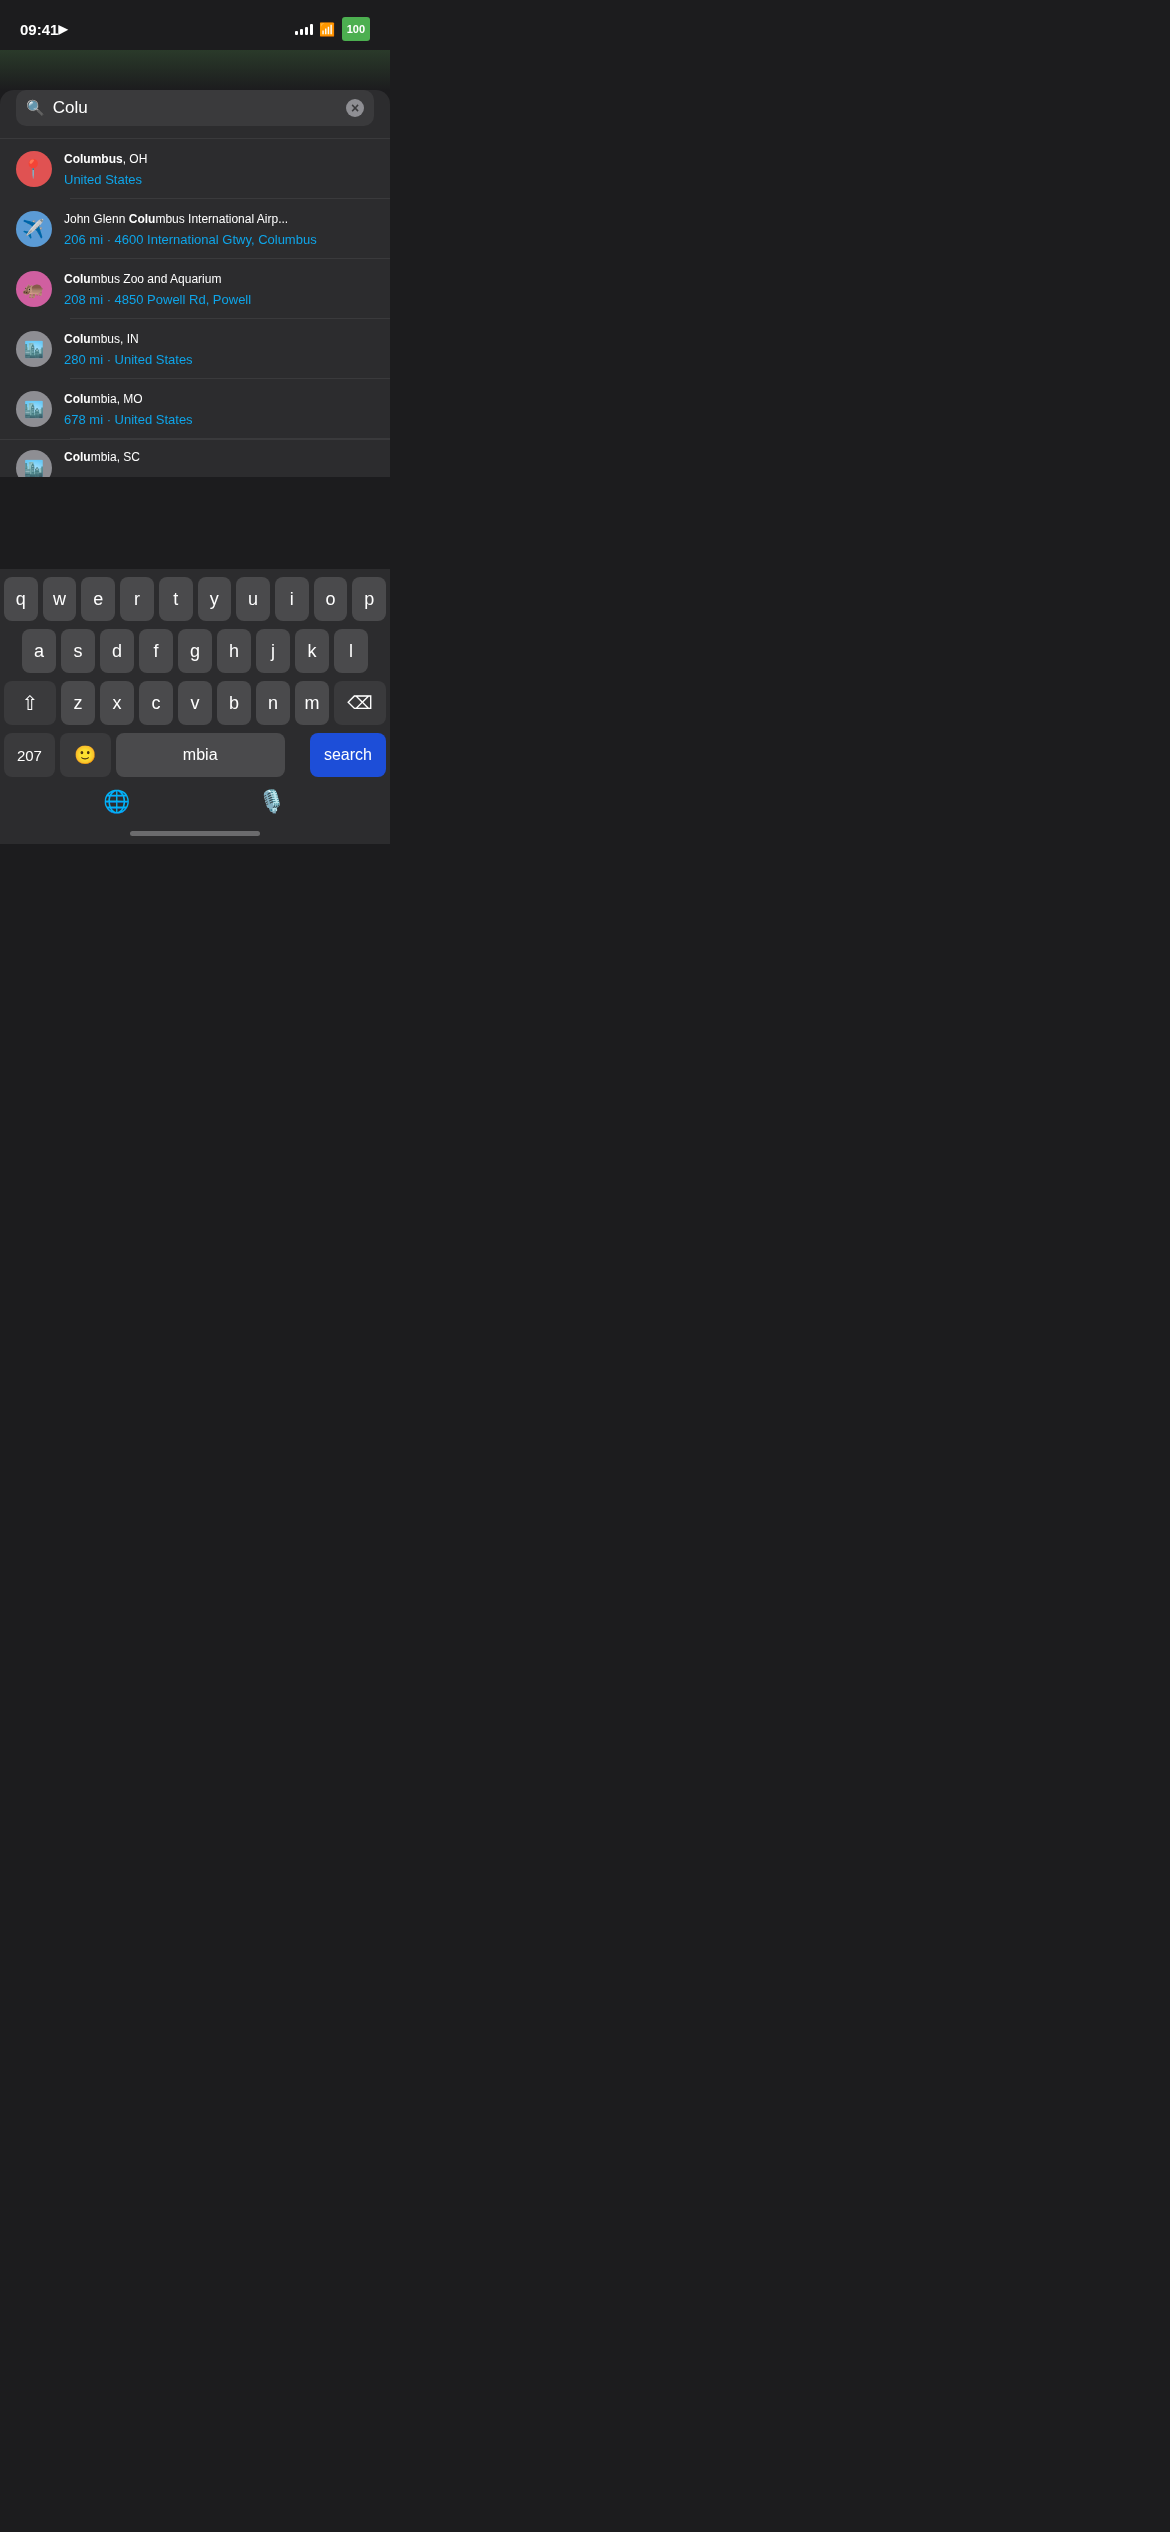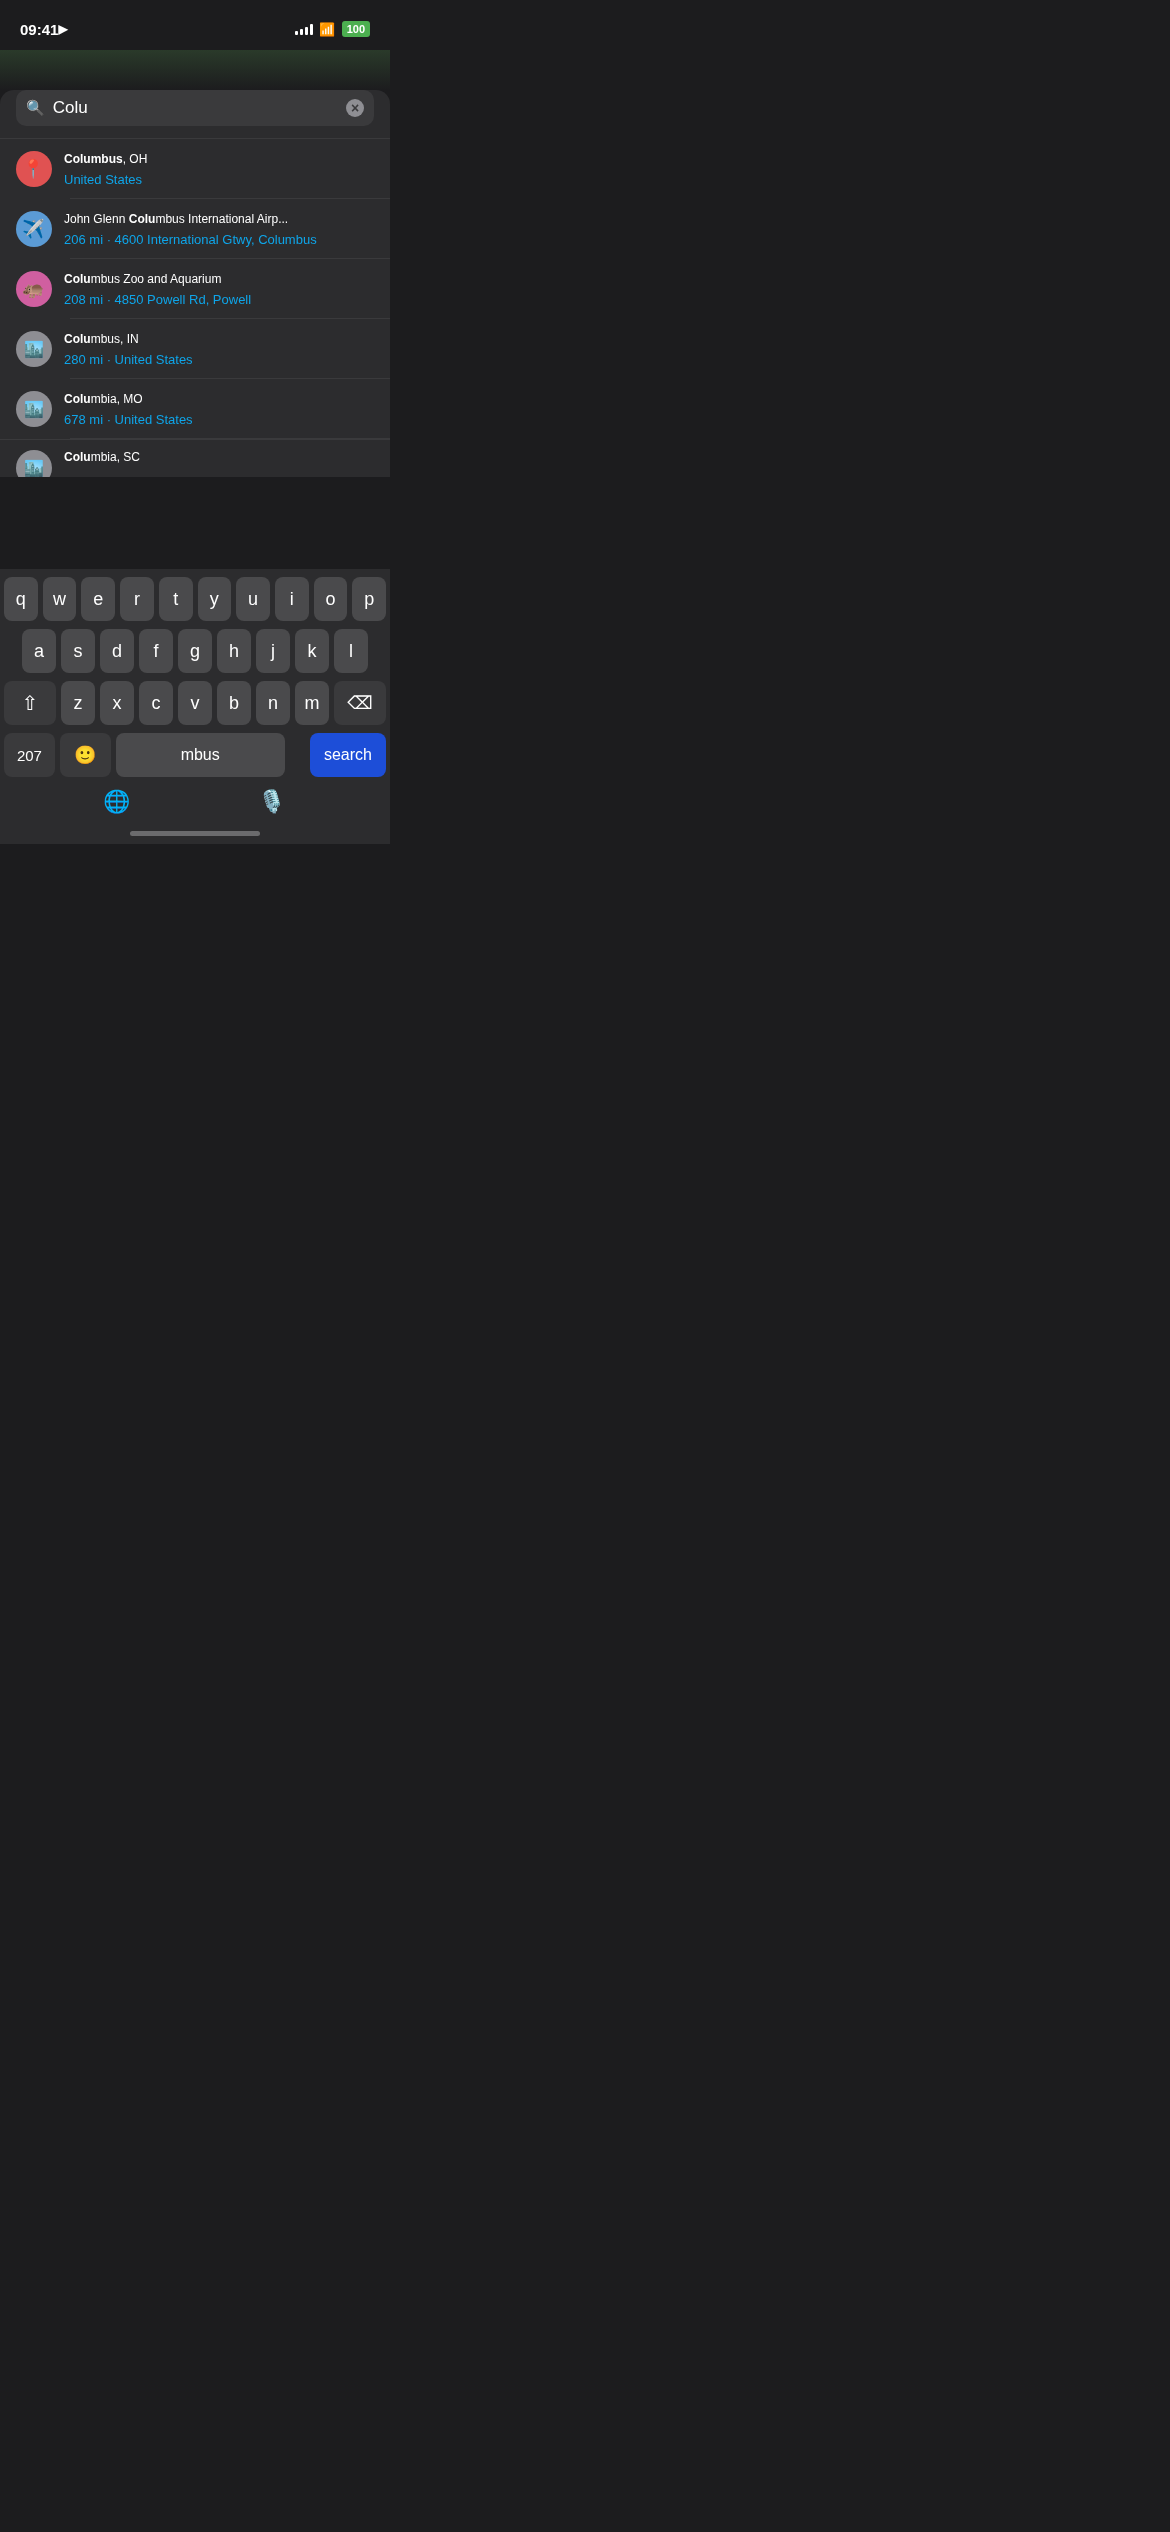--- a/index.html
+++ b/index.html
@@ -49,21 +49,21 @@
     .wifi-icon { font-size: 13px; color: #fff; }
     .battery-box {
       display: flex;
       align-items: center;
       background: #4caf50;
       border-radius: 3px;
       padding: 2px 5px;
       font-size: 11px;
       font-weight: 700;
       color: #fff;
-      height: 16px;
+      height: 24px;
     }
 
     
     .map-peek {
       height: 40px;
       background: linear-gradient(to bottom, #2a3a2a, #1c1c1e);
       position: relative;
     }
 
     
@@ -430,21 +430,21 @@
       <div class="key">v</div>
       <div class="key">b</div>
       <div class="key">n</div>
       <div class="key">m</div>
       <div class="key key-special key-delete">⌫</div>
     </div>
 
     <div class="key-row">
       <div class="key key-special key-123" style="font-size:15px;">207</div>
       <div class="key key-special key-emoji" style="font-size:18px;">🙂</div>
-      <div class="key key-space" style="font-size:16px;">mbus</div>
+      <div class="key key-space" style="font-size:16px;">mbia</div>
       <div class="key key-search" style="font-size:16px;">search</div>
     </div>
 
   </div>
 
   <div class="keyboard-bottom">
     <span class="kb-globe">🌐</span>
     <span class="kb-mic">🎙️</span>
   </div>
 

